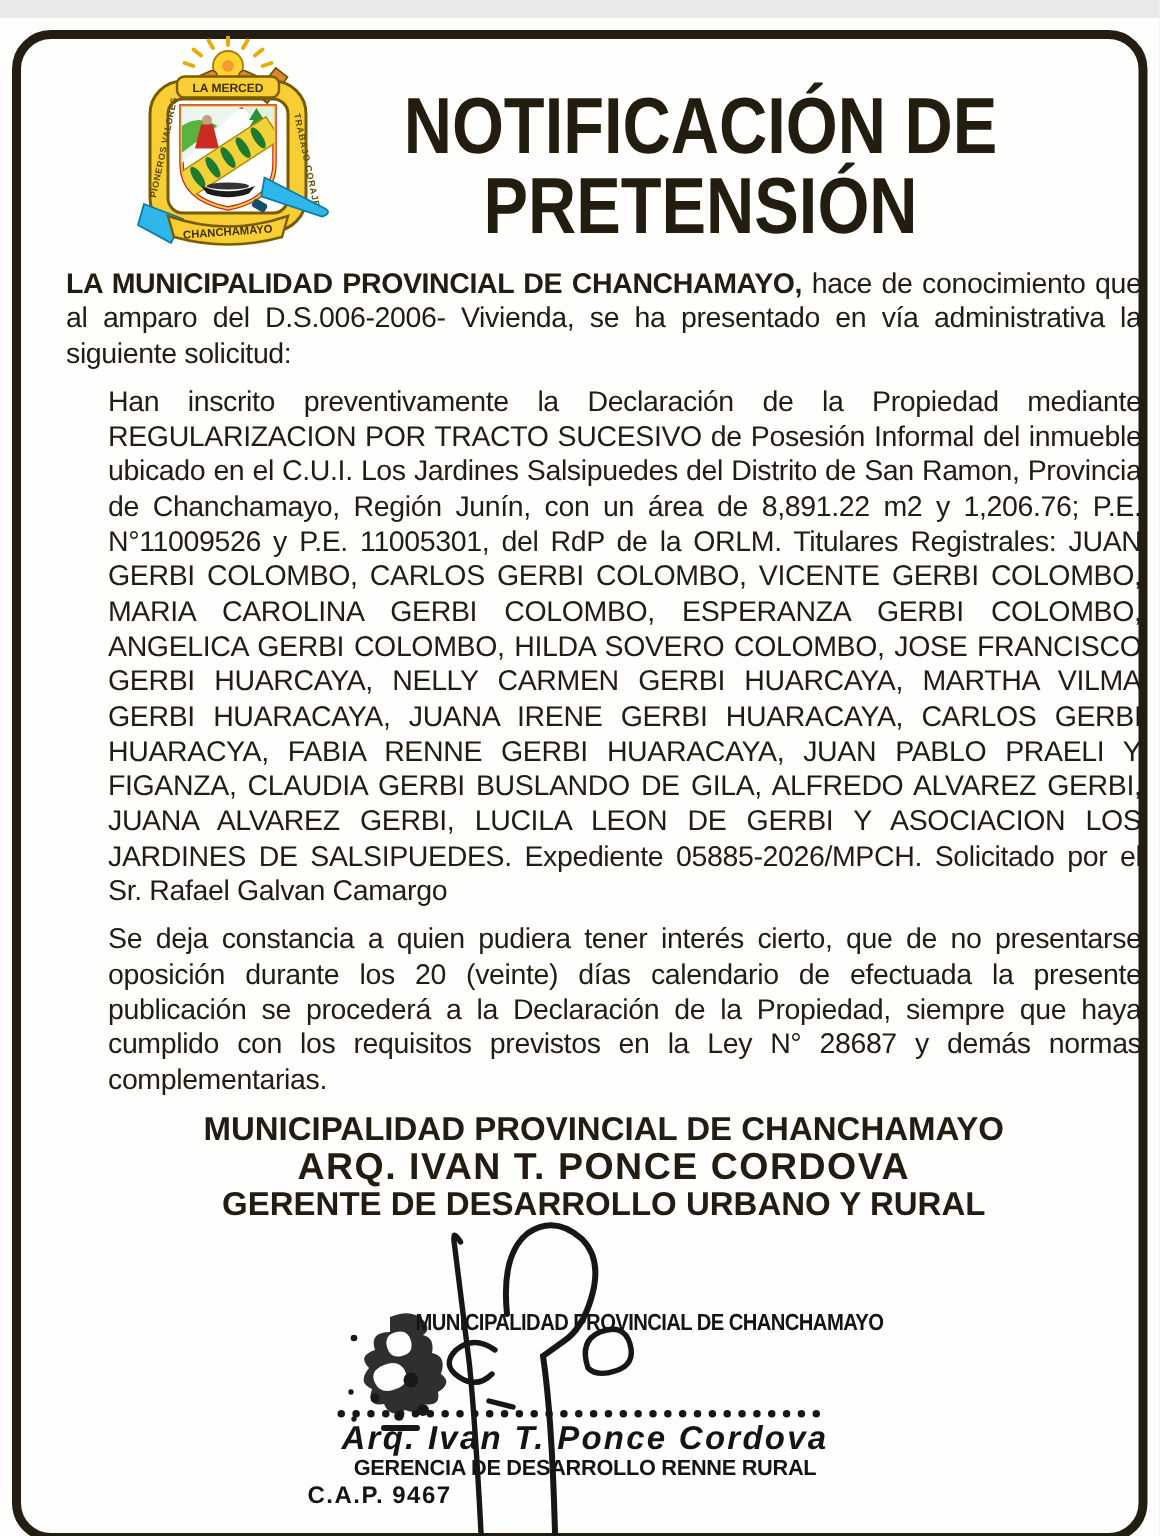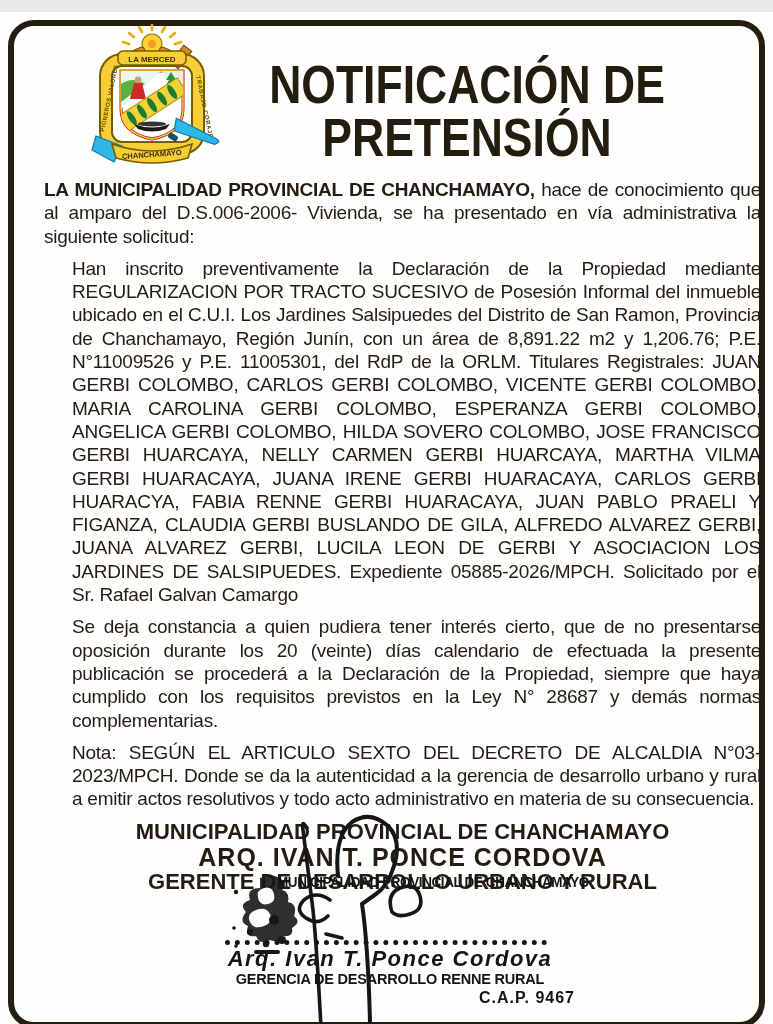--- a/index.html
+++ b/index.html
@@ -34,21 +34,21 @@
   .stamp .entity{
     position:absolute;left:72px;top:12px;width:280px;text-align:center;
     font-weight:bold;font-size:13.5px;letter-spacing:-0.4px;transform:scaleY(1.15);white-space:nowrap;
   }
   .stamp .dotline{position:absolute;left:20px;top:78px;width:322px;border-top:5px dotted #161616;}
   .stamp .sname{
     position:absolute;left:0;top:84px;width:100%;text-align:center;
     font-style:italic;font-weight:bold;font-size:22px;letter-spacing:1.5px;white-space:nowrap;
   }
   .stamp .stitle{position:absolute;left:0;top:109px;width:100%;text-align:center;font-weight:bold;font-size:14.5px;letter-spacing:-0.2px;white-space:nowrap;}
-  .stamp .scap{position:absolute;left:0;top:127px;width:100%;text-align:right;font-weight:bold;font-size:16px;letter-spacing:1px;}
+  .stamp .scap{position:absolute;left:0;top:127px;width:100%;text-align:left;font-weight:bold;font-size:16px;letter-spacing:1px;}
   .smudge{position:absolute;left:25px;top:8px;width:84px;height:90px;}
   .sigink{position:absolute;left:280px;top:800px;width:170px;height:222px;pointer-events:none;}
 </style>
 </head>
 <body>
 
 <div class="screen">
   <div class="sheet-border"></div>
 
   <svg class="coat" viewBox="0 0 152 146">
@@ -134,21 +134,20 @@
 
   <div class="title-wrap">
     <div>NOTIFICACIÓN DE</div>
     <div>PRETENSIÓN</div>
   </div>
 
   <div class="content">
     <p><span class="lead">LA MUNICIPALIDAD PROVINCIAL DE CHANCHAMAYO,</span><span> hace de conocimiento que al amparo del D.S.006-2006- Vivienda, se ha presentado en vía administrativa la siguiente solicitud:</span></p>
     <p class="indent">Han inscrito preventivamente la Declaración de la Propiedad mediante REGULARIZACION POR TRACTO SUCESIVO de Posesión Informal del inmueble ubicado en el C.U.I. Los Jardines Salsipuedes del Distrito de San Ramon, Provincia de Chanchamayo, Región Junín, con un área de 8,891.22 m2 y 1,206.76; P.E. N°11009526 y P.E. 11005301, del RdP de la ORLM. Titulares Registrales: JUAN GERBI COLOMBO, CARLOS GERBI COLOMBO, VICENTE GERBI COLOMBO, MARIA CAROLINA GERBI COLOMBO, ESPERANZA GERBI COLOMBO, ANGELICA GERBI COLOMBO, HILDA SOVERO COLOMBO, JOSE FRANCISCO GERBI HUARCAYA, NELLY CARMEN GERBI HUARCAYA, MARTHA VILMA GERBI HUARACAYA, JUANA IRENE GERBI HUARACAYA, CARLOS GERBI HUARACYA, FABIA RENNE GERBI HUARACAYA, JUAN PABLO PRAELI Y FIGANZA, CLAUDIA GERBI BUSLANDO DE GILA, ALFREDO ALVAREZ GERBI, JUANA ALVAREZ GERBI, LUCILA LEON DE GERBI Y ASOCIACION LOS JARDINES DE SALSIPUEDES. Expediente 05885-2026/MPCH. Solicitado por el Sr. Rafael Galvan Camargo</p>
     <p class="indent">Se deja constancia a quien pudiera tener interés cierto, que de no presentarse oposición durante los 20 (veinte) días calendario de efectuada la presente publicación se procederá a la Declaración de la Propiedad, siempre que haya cumplido con los requisitos previstos en la Ley N° 28687 y demás normas complementarias.</p>
-    <p class="indent">Nota: SEGÚN EL ARTICULO SEXTO DEL DECRETO DE ALCALDIA N°03-2023/MPCH. Donde se da la autenticidad a la gerencia de desarrollo urbano y rural a emitir actos resolutivos y todo acto administrativo en materia de su consecuencia.</p>
     <div class="sigblock">
       <div class="l1">MUNICIPALIDAD PROVINCIAL DE CHANCHAMAYO</div>
       <div class="l2">ARQ. IVAN T. PONCE CORDOVA</div>
       <div class="l3">GERENTE DE DESARROLLO URBANO Y RURAL</div>
     </div>
   </div>
 
   <div class="stamp">
     <svg class="smudge" viewBox="0 0 84 90">
       <g fill="#181818">

